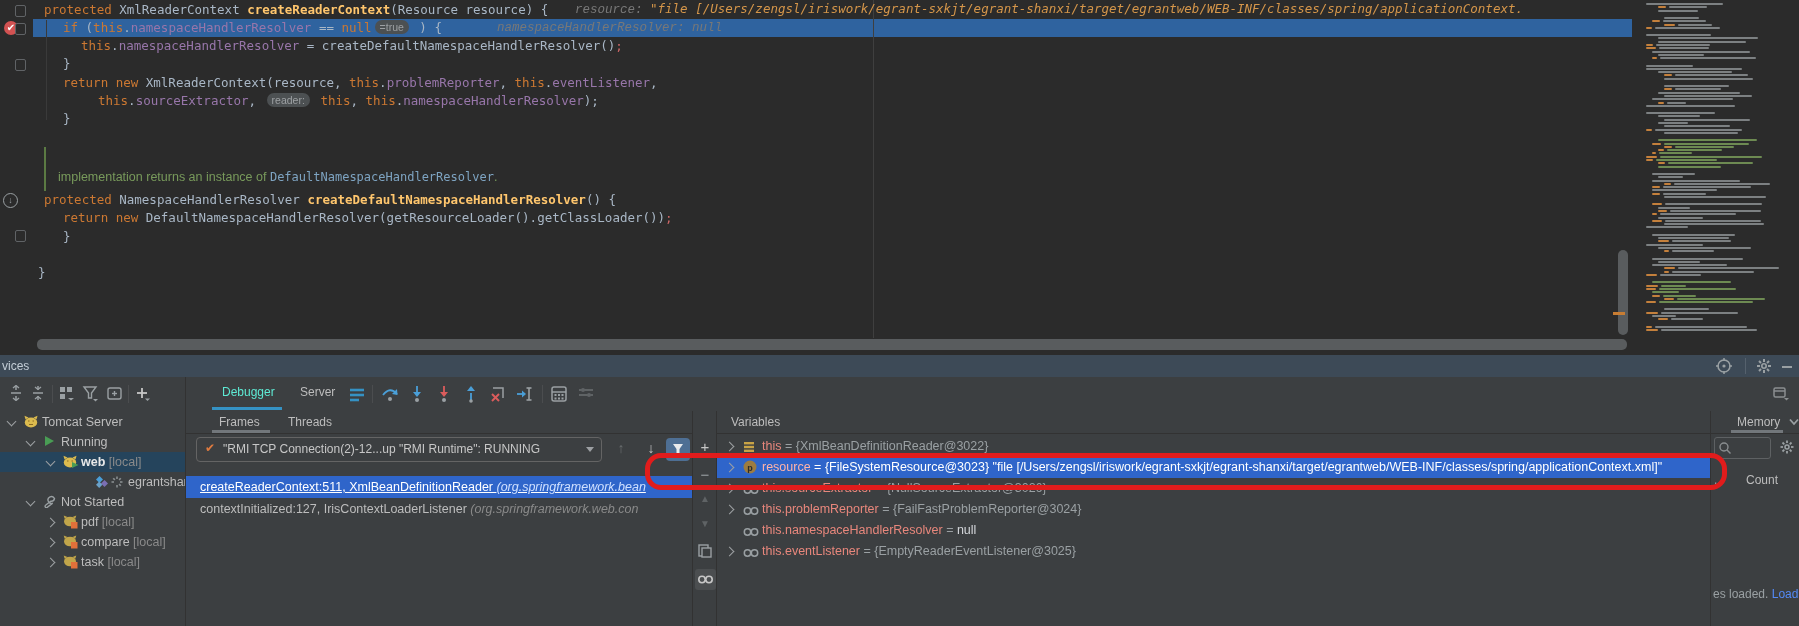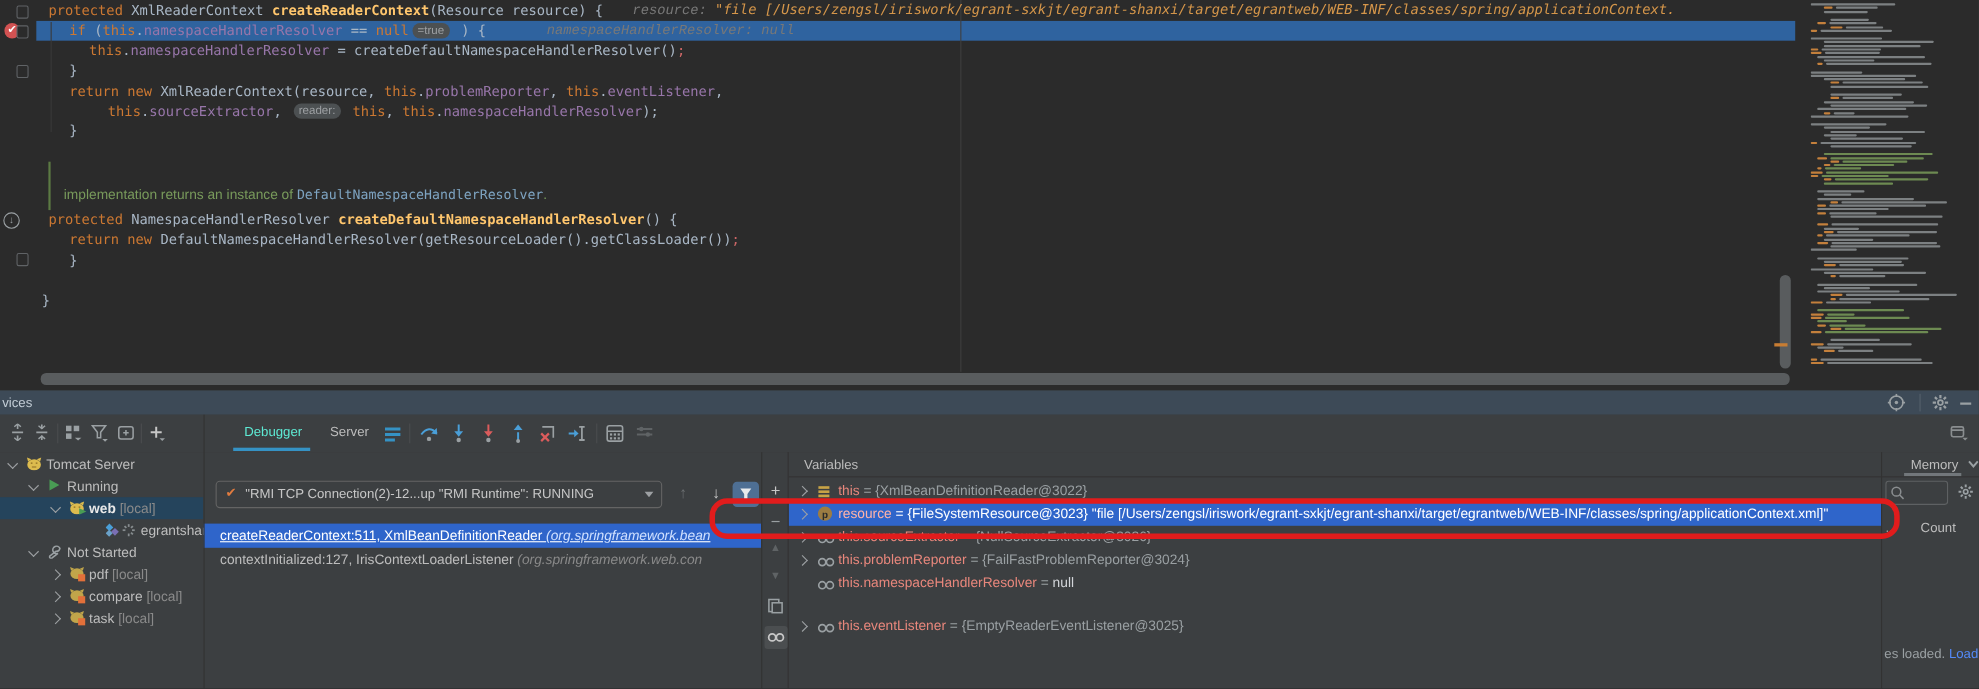--- a/index.html
+++ b/index.html
@@ -565,20 +565,25 @@
               <polygon points="1.7,3.8 0.7,0.4 4.5,2" fill="#d8b74c" opacity="0.85"></polygon>
               <polygon points="12.3,3.8 13.3,0.4 9.5,2" fill="#d8b74c" opacity="0.85"></polygon>
               <rect x="8" y="7" width="6.5" height="6.5" fill="#e2703a"></rect>
             </svg>
           </span>
           <span style="position: absolute; left: 81px; top: 0px; white-space: nowrap;"><span class="tree-label">task</span><span class="tree-suffix"> [local]</span></span>
         </div>
       </div>
 
     <div class="frames">
+      <div class="panel-tabs">
+        <span class="ptab" style="left:34px">Frames</span>
+        <span class="ptab" style="left:103px">Threads</span>
+        <span class="ptab-under" style="left:27px;width:58px"></span>
+      </div>
       <div class="thread-box">
         <span class="thread-check">✔</span>
         <span class="thread-text">"RMI TCP Connection(2)-12...up "RMI Runtime": RUNNING</span>
         <span class="thread-arrow"></span>
       </div>
       <span class="fr-ico" style="left:427px;color:#6a6e70">↑</span>
       <span class="fr-ico" style="left:457px;color:#c7c7c7">↓</span>
       <span class="funnel-box">
         <svg width="24" height="23">
             <polygon points="7,6 17,6 13.5,11 13.5,16 10.5,16 10.5,11" fill="#e8eaec"></polygon>
@@ -666,21 +671,21 @@
             <span class="var-ico">
               <svg width="16" height="12" style="margin-top:3px">
                 <g fill="none" stroke="#9aa0a3" stroke-width="1.5">
                   <circle cx="4.5" cy="6" r="3.2"></circle>
                   <circle cx="11.5" cy="6" r="3.2"></circle>
                 </g>
               </svg>
             </span>
             <span class="var-text"><span class="var-name">this.namespaceHandlerResolver</span><span class="var-eq"> = </span><span class="var-null">null</span></span>
           </div>
-          <div class="var-row" style="top: 130px; margin-top: 18px;">
+          <div class="var-row" style="top: 130px;">
             <span class="chev r var-chev"></span>
             <span class="var-ico">
               <svg width="16" height="12" style="margin-top:3px">
                 <g fill="none" stroke="#9aa0a3" stroke-width="1.5">
                   <circle cx="4.5" cy="6" r="3.2"></circle>
                   <circle cx="11.5" cy="6" r="3.2"></circle>
                 </g>
               </svg>
             </span>
             <span class="var-text"><span class="var-name">this.eventListener</span><span class="var-eq"> = </span><span class="">{EmptyReaderEventListener@3025}</span></span>

